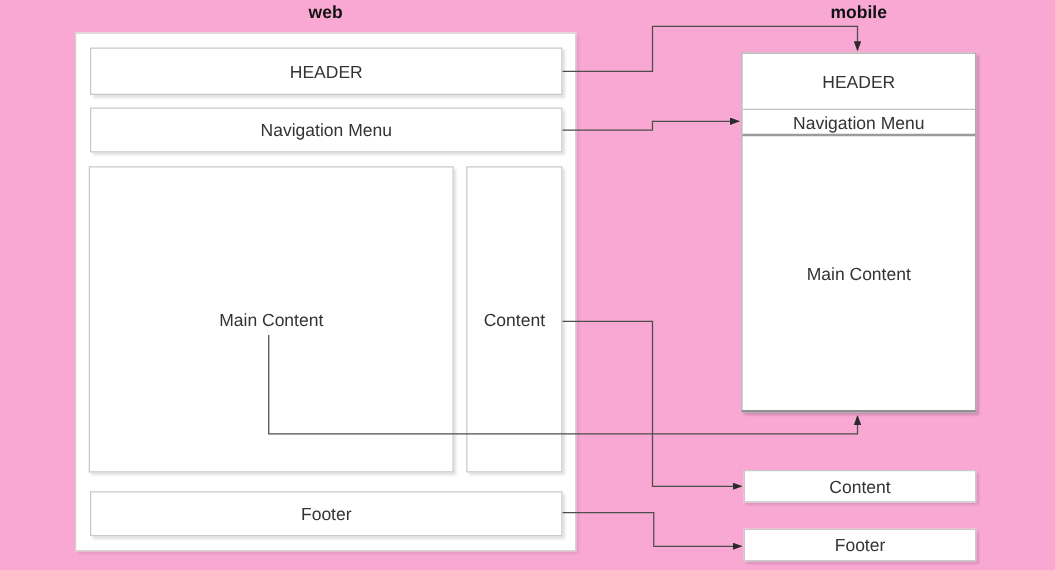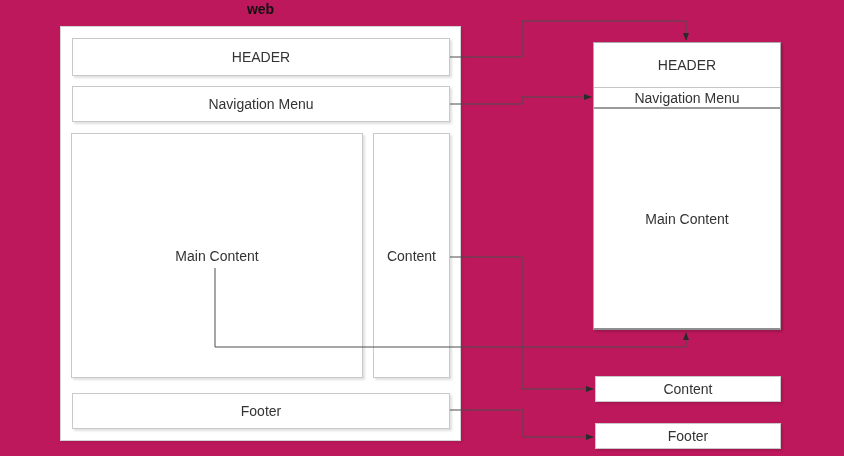--- a/index.html
+++ b/index.html
@@ -5,21 +5,21 @@
   html, body {
     margin: 0;
     padding: 0;
     background: #ffffff;
     font-family: "Liberation Sans", "DejaVu Sans", sans-serif;
   }
   #canvas {
     position: relative;
     width: 844px;
     height: 456px;
-    background: #be185d;
+    background: #f9a8d4;
     overflow: hidden;
   }
   .diagram-title {
     position: absolute;
     top: 0;
     height: 18px;
     line-height: 18px;
     text-align: center;
     font-size: 14px;
     font-weight: bold;
@@ -74,20 +74,21 @@
     pointer-events: none;
     z-index: 10;
   }
 </style>
 </head>
 <body>
 
 <div id="canvas">
 
   <div class="diagram-title" style="left:60px; width:401px;">web</div>
+  <div class="diagram-title" style="left:593px; width:188px;">mobile</div>
 
   <div class="outer-box" style="left:60px; top:26px; width:401px; height:415px;"></div>
 
   <div class="box" style="left:72px; top:38px; width:378px; height:38px;">HEADER</div>
 
   <div class="box" style="left:72px; top:86px; width:378px; height:36px;">Navigation Menu</div>
 
   <div class="box" style="left:71px; top:133px; width:292px; height:245px;">Main Content</div>
 
   <div class="box" style="left:373px; top:133px; width:77px; height:245px;">Content</div>

